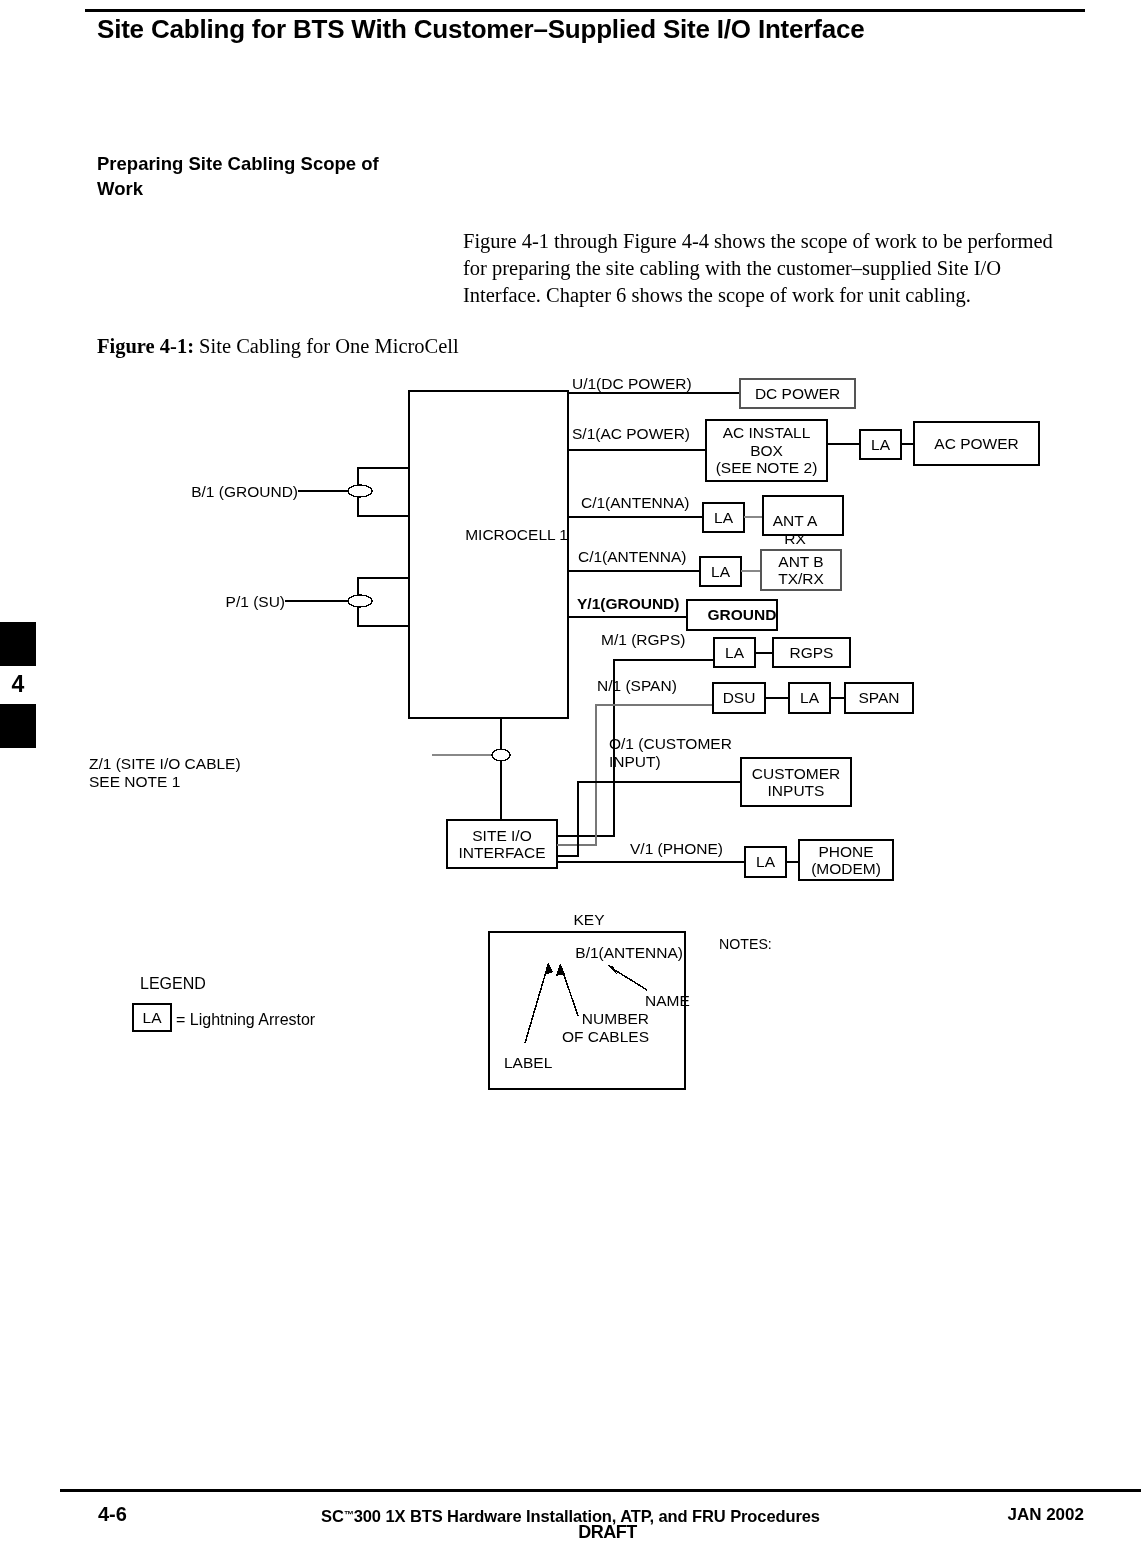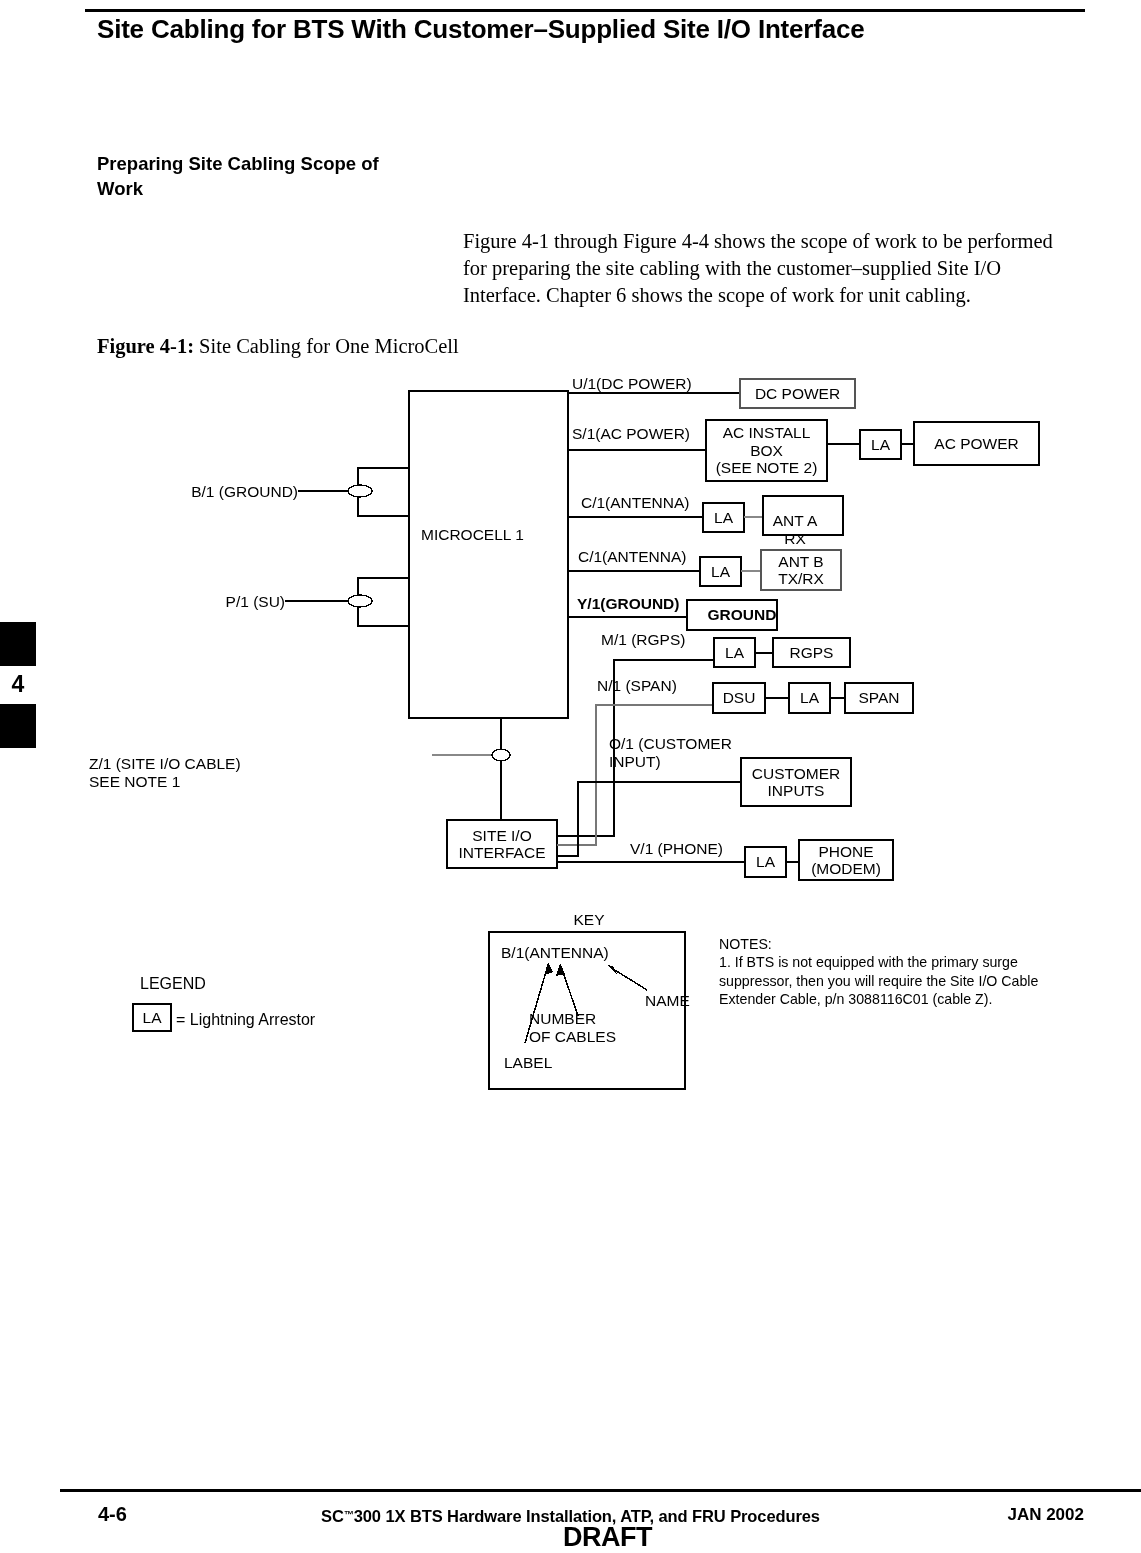--- a/index.html
+++ b/index.html
@@ -92,21 +92,21 @@
   }
 
   
   .dlabel {
     position: absolute;
     font-size: 15.5px;
     line-height: 1.14;
     white-space: pre;
     color: #000;
   }
-  .dlabel.c { text-align: left; padding-left: 12px; }
+  .dlabel.c { text-align: right; }
   .dlabel.r { text-align: right; }
 
   .dbox-text {
     position: absolute;
     display: flex;
     align-items: center;
     justify-content: center;
     text-align: center;
     font-size: 15.5px;
     line-height: 1.13;
@@ -175,21 +175,21 @@
     font-size: 17px;
     font-weight: bold;
   }
   .foot-draft {
     position: absolute;
     left: 0; top: 1522px;
     width: 1141px;
     text-align: center;
     padding-left: 74px;
     box-sizing: border-box;
-    font-size: 27px;
+    font-size: 18px;
     font-weight: bold;
     letter-spacing: -0.5px;
   }
 </style>
 </head>
 <body>
 
 <div class="top-rule"></div>
 <div class="page-title">Site Cabling for BTS With Customer–Supplied Site I/O Interface</div>
 
@@ -337,21 +337,20 @@
 <div class="dlabel c" style="left:517px;top:1010px;width:132px;">NUMBER
 OF CABLES</div>
 <div class="dlabel" style="left:504px;top:1054px;">LABEL</div>
 
 <div class="legend-word">LEGEND</div>
 <div class="dbox-text" style="left:133px;top:1004px;width:38px;height:27px;">LA</div>
 <div class="legend-eq">= Lightning  Arrestor</div>
 
 <div class="notes">
   <p>NOTES:</p>
-  <p>1.  If BTS is not equipped with the primary surge suppressor, then you will require the Site I/O Cable Extender Cable, p/n 3088116C01 (cable Z).</p>
   <div class="gap"></div>
 </div>
 
 <div class="foot-rule"></div>
 <div class="foot-page">4-6</div>
 <div class="foot-center"><span>SC</span><span class="tm">™</span><span>300 1X BTS Hardware Installation, ATP, and FRU Procedures</span></div>
 <div class="foot-date">JAN 2002</div>
 <div class="foot-draft">DRAFT</div>
 
 </body></html>

